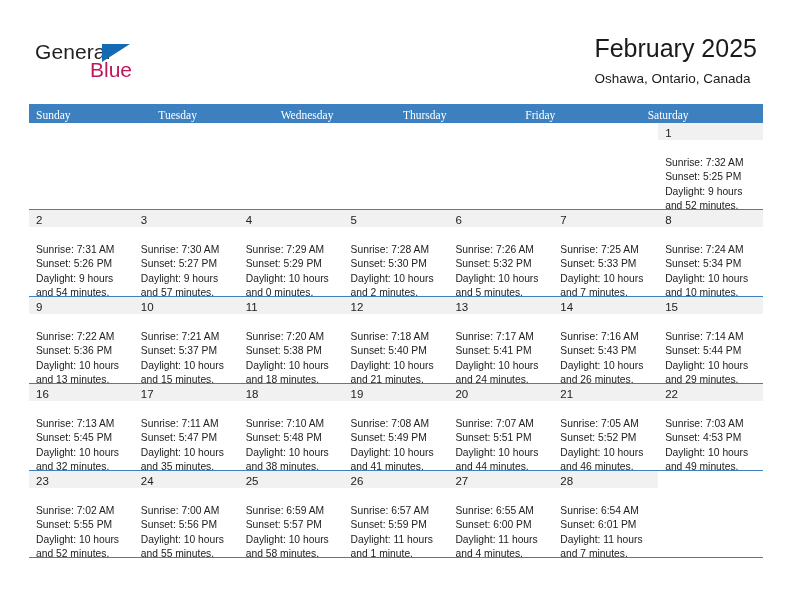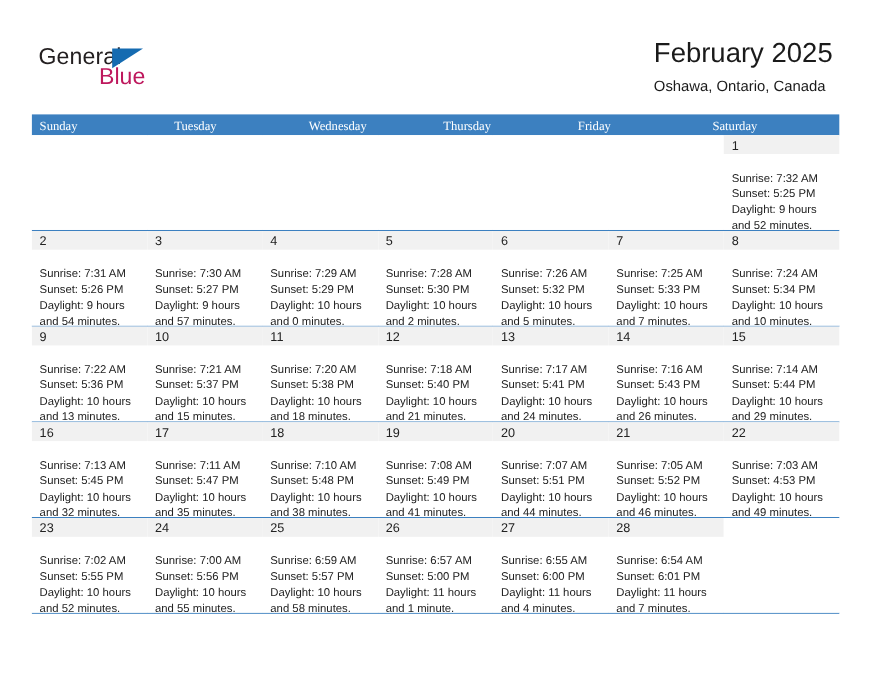--- a/index.html
+++ b/index.html
@@ -426,21 +426,21 @@
               <div class="day-line">Sunrise: 6:59 AM</div>
               <div class="day-line">Sunset: 5:57 PM</div>
               <div class="day-line">Daylight: 10 hours</div>
               <div class="day-line">and 58 minutes.</div>
             </div>
           </div>
           <div class="day-cell filled">
             <div class="daynum-band"><span class="daynum">26</span></div>
             <div class="day-body">
               <div class="day-line">Sunrise: 6:57 AM</div>
-              <div class="day-line">Sunset: 5:00 PM</div>
+              <div class="day-line">Sunset: 5:59 PM</div>
               <div class="day-line">Daylight: 11 hours</div>
               <div class="day-line">and 1 minute.</div>
             </div>
           </div>
           <div class="day-cell filled">
             <div class="daynum-band"><span class="daynum">27</span></div>
             <div class="day-body">
               <div class="day-line">Sunrise: 6:55 AM</div>
               <div class="day-line">Sunset: 6:00 PM</div>
               <div class="day-line">Daylight: 11 hours</div>

